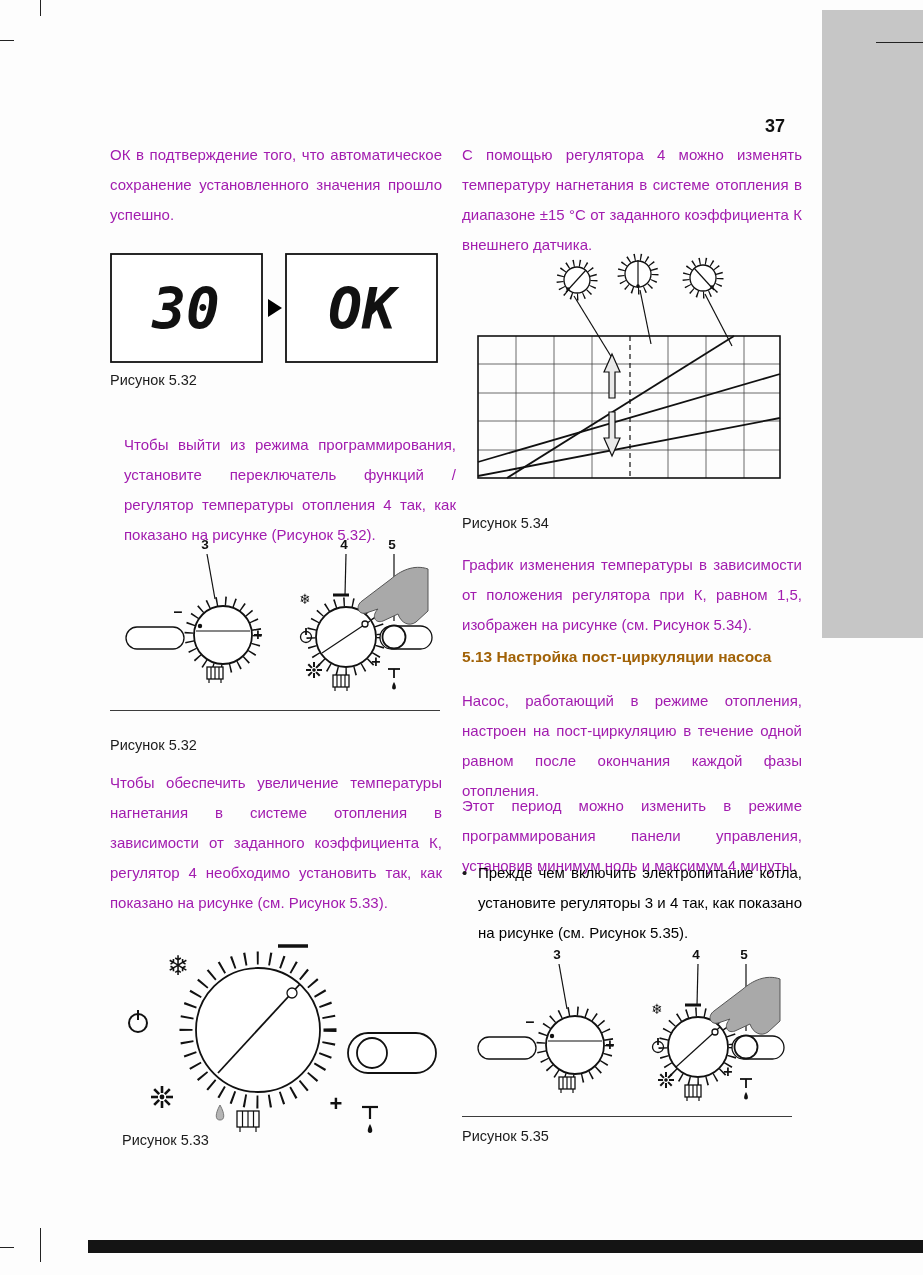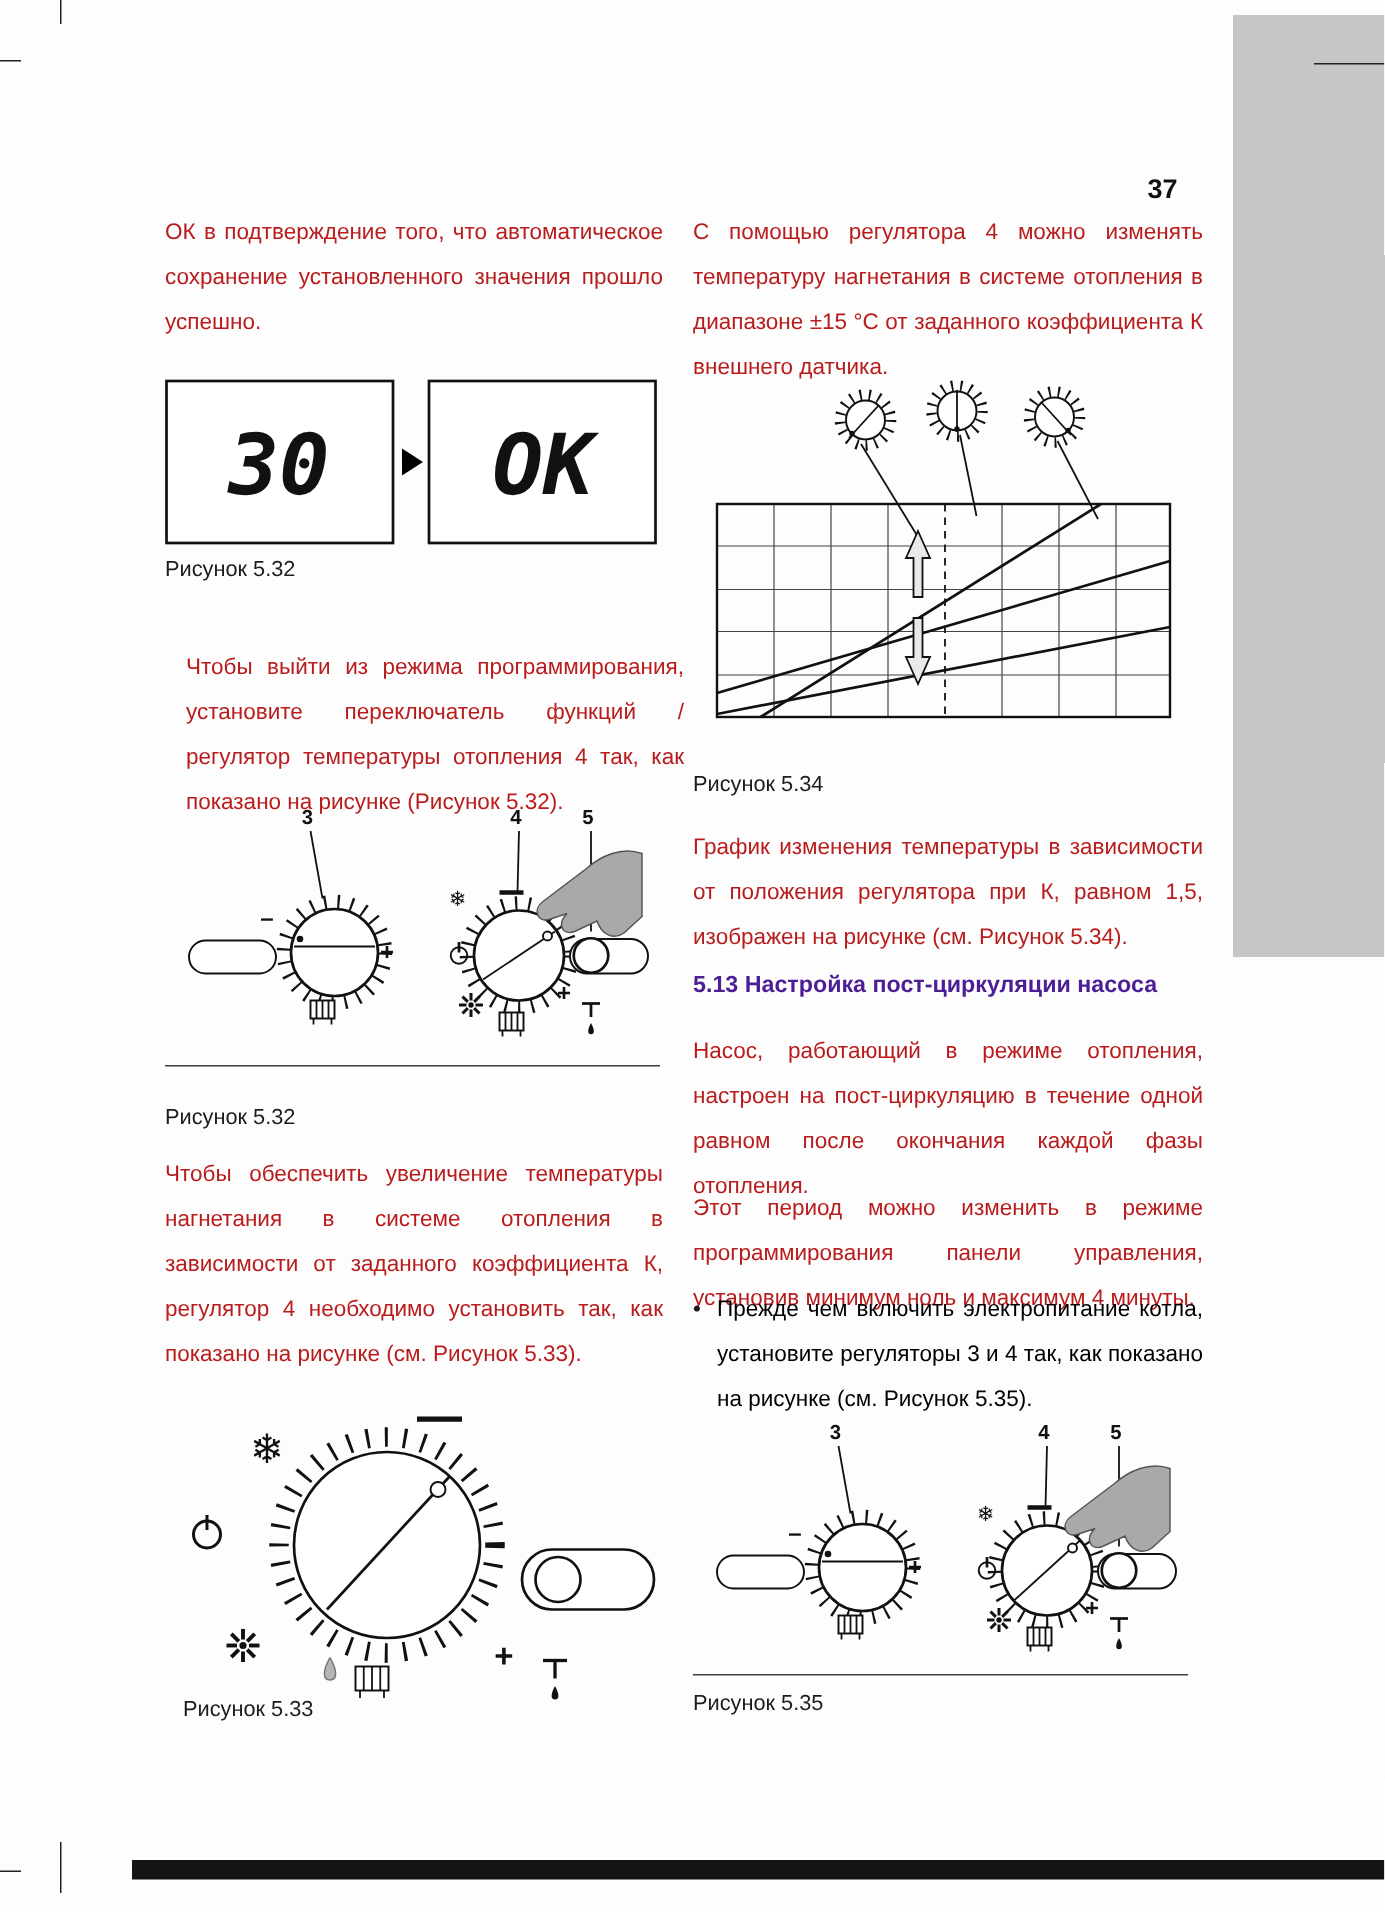--- a/index.html
+++ b/index.html
@@ -1,22 +1,22 @@
 <!DOCTYPE html>
 <html><head>
 <meta charset="utf-8">
 <style>
   * { margin:0; padding:0; box-sizing:border-box; }
   html,body { background:#ffffff; }
   .page { position:relative; width:923px; height:1275px; background:#fdfdfd;
           font-family:"Liberation Sans", sans-serif; color:#2e2e2e; overflow:hidden; }
   .abs { position:absolute; }
-  .para { font-size:15px; line-height:30px; text-align:justify; color:#b91c1c; }
+  .para { font-size:15px; line-height:30px; text-align:justify; color:#a21caf; }
   .caption { font-size:14.5px; font-weight:normal; color:#1c1c1c; }
-  .heading { font-size:15.5px; font-weight:bold; color:#4c1d95; }
+  .heading { font-size:15.5px; font-weight:bold; color:#a16207; }
   .pagenum { font-size:18px; font-weight:bold; color:#111;margin-top:28px; }
   .graybar { background:#c6c6c6; }
   .mark { background:#222; }
   .botbar { background:#141414; }
   .rule { background:#3c3c3c; }
   .bullet-wrap { display:flex; }
   .bullet-dot { width:16px; font-size:15px; line-height:30px; color:#1a1a1a; }
   .bullet-text { flex:1; font-size:15px; line-height:30px; text-align:justify; color:#000000; }
   svg { display:block; overflow:visible; }
   .oln  { fill:#ffffff; stroke:#111; stroke-width:1.3; }

